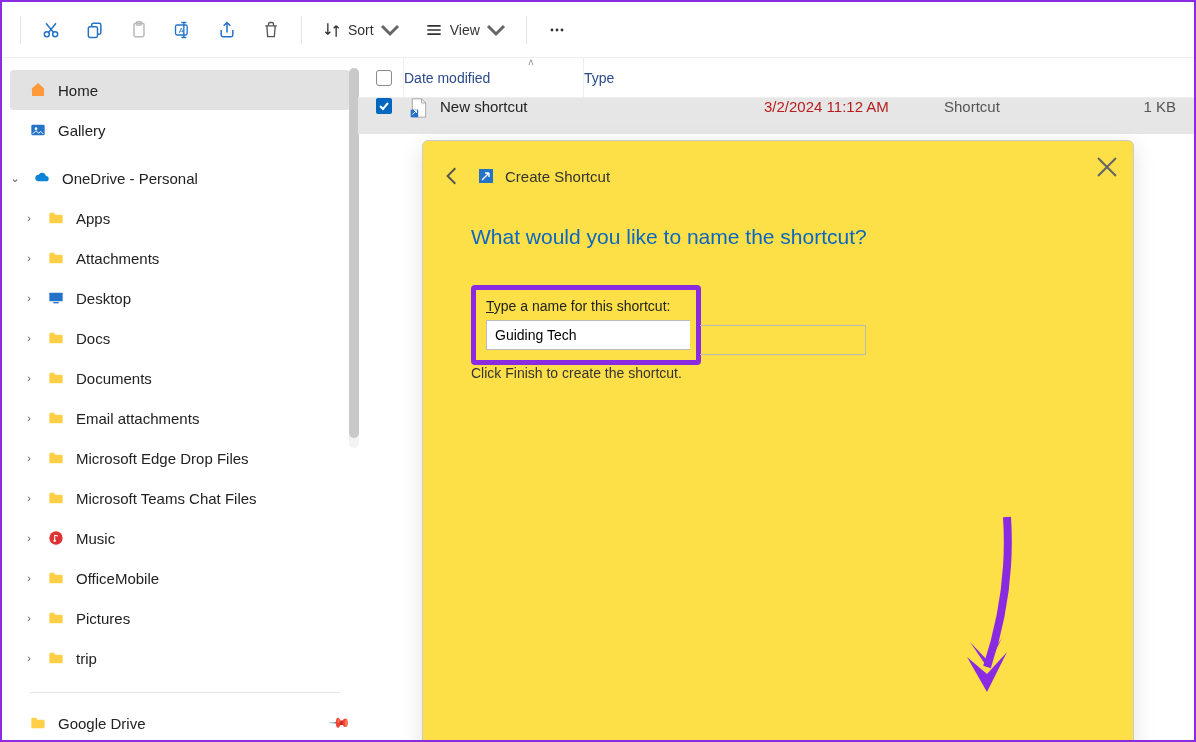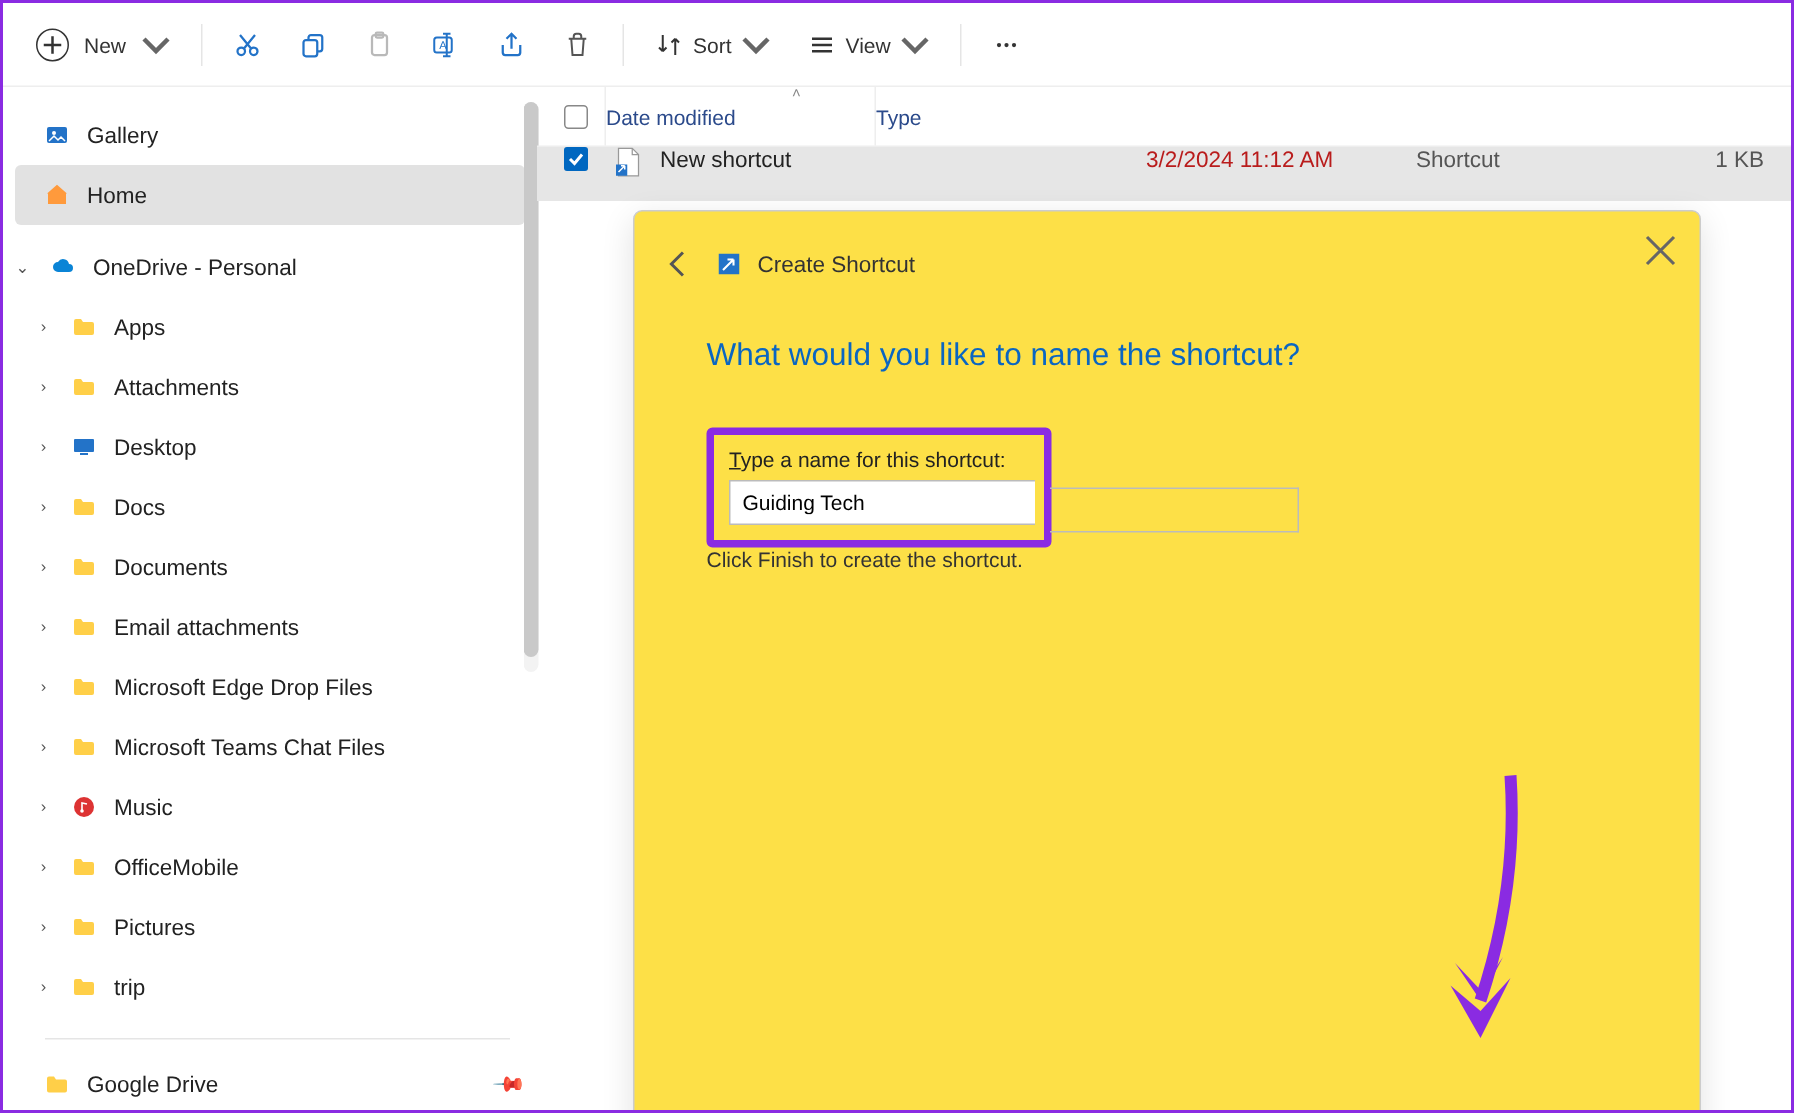--- a/index.html
+++ b/index.html
@@ -69,31 +69,20 @@
 .arrow-ann { position:absolute; left: 960px; top: 510px; width: 60px; height: 190px; pointer-events:none; }
 
 
 .folder-svg { fill:#ffcf48; }
 .home-svg path:first-child { fill:#ff9a3c; }
 </style>
 </head>
 <body>
 
 <div class="toolbar">
-  <div class="tb-btn new-btn">
-    <span class="circ">
-        <svg viewBox="0 0 24 24">
-          <path d="M12 5v14M5 12h14" stroke="#333" stroke-width="2" fill="none"></path>
-        </svg>
-      </span>
-    <span>New</span>
-    <svg class="chev-d" viewBox="0 0 10 10">
-        <path d="M1 3l4 4 4-4" stroke="#666" stroke-width="1.5" fill="none"></path>
-      </svg>
-  </div>
   <div class="tb-sep"></div>
   <div class="tb-btn icononly">
       <svg viewBox="0 0 24 24">
         <circle cx="7" cy="17" r="3" stroke="#2373c8" stroke-width="1.8" fill="none"></circle>
         <circle cx="17" cy="17" r="3" stroke="#2373c8" stroke-width="1.8" fill="none"></circle>
         <path d="M9 15L18 4M15 15L6 4" stroke="#2373c8" stroke-width="1.8"></path>
       </svg>
     </div>
   <div class="tb-btn icononly">
       <svg viewBox="0 0 24 24">
@@ -150,34 +139,34 @@
         <circle cx="12" cy="12" r="1.7" fill="#333"></circle>
         <circle cx="18" cy="12" r="1.7" fill="#333"></circle>
       </svg>
     </div>
 </div>
 
 <div class="main">
 
   <div class="sidebar">
     <div class="side-scroll">
+      <div class="side-item active">
+        <svg class="fld home-svg" viewBox="0 0 24 24">
+            <path d="M3 11l9-8 9 8v10H3z" fill="#ffd98a"></path>
+            <path d="M3 11l9-8 9 8" stroke="#ff9a3c" stroke-width="2" fill="none"></path>
+          </svg>
+        <span>Home</span>
+      </div>
       <div class="side-item">
         <svg class="fld" viewBox="0 0 24 24">
             <rect x="2" y="4" width="20" height="16" rx="2" fill="#2373c8"></rect>
             <circle cx="9" cy="10" r="2" fill="#fff"></circle>
             <path d="M4 18l5-5 4 4 3-3 4 4" stroke="#fff" stroke-width="1.5" fill="none"></path>
           </svg>
         <span>Gallery</span>
-      </div>
-      <div class="side-item active">
-        <svg class="fld home-svg" viewBox="0 0 24 24">
-            <path d="M3 11l9-8 9 8v10H3z" fill="#ffd98a"></path>
-            <path d="M3 11l9-8 9 8" stroke="#ff9a3c" stroke-width="2" fill="none"></path>
-          </svg>
-        <span>Home</span>
       </div>
       <div style="height:8px"></div>
       <div class="side-item sub" style="padding-left:6px">
         <span class="exp">⌄</span>
         <svg class="fld" viewBox="0 0 24 24">
             <path d="M7 17a5 5 0 010-10 6 6 0 0111 2 4 4 0 010 8H7z" fill="#0a84d6"></path>
           </svg>
         <span>OneDrive - Personal</span>
       </div>
 

